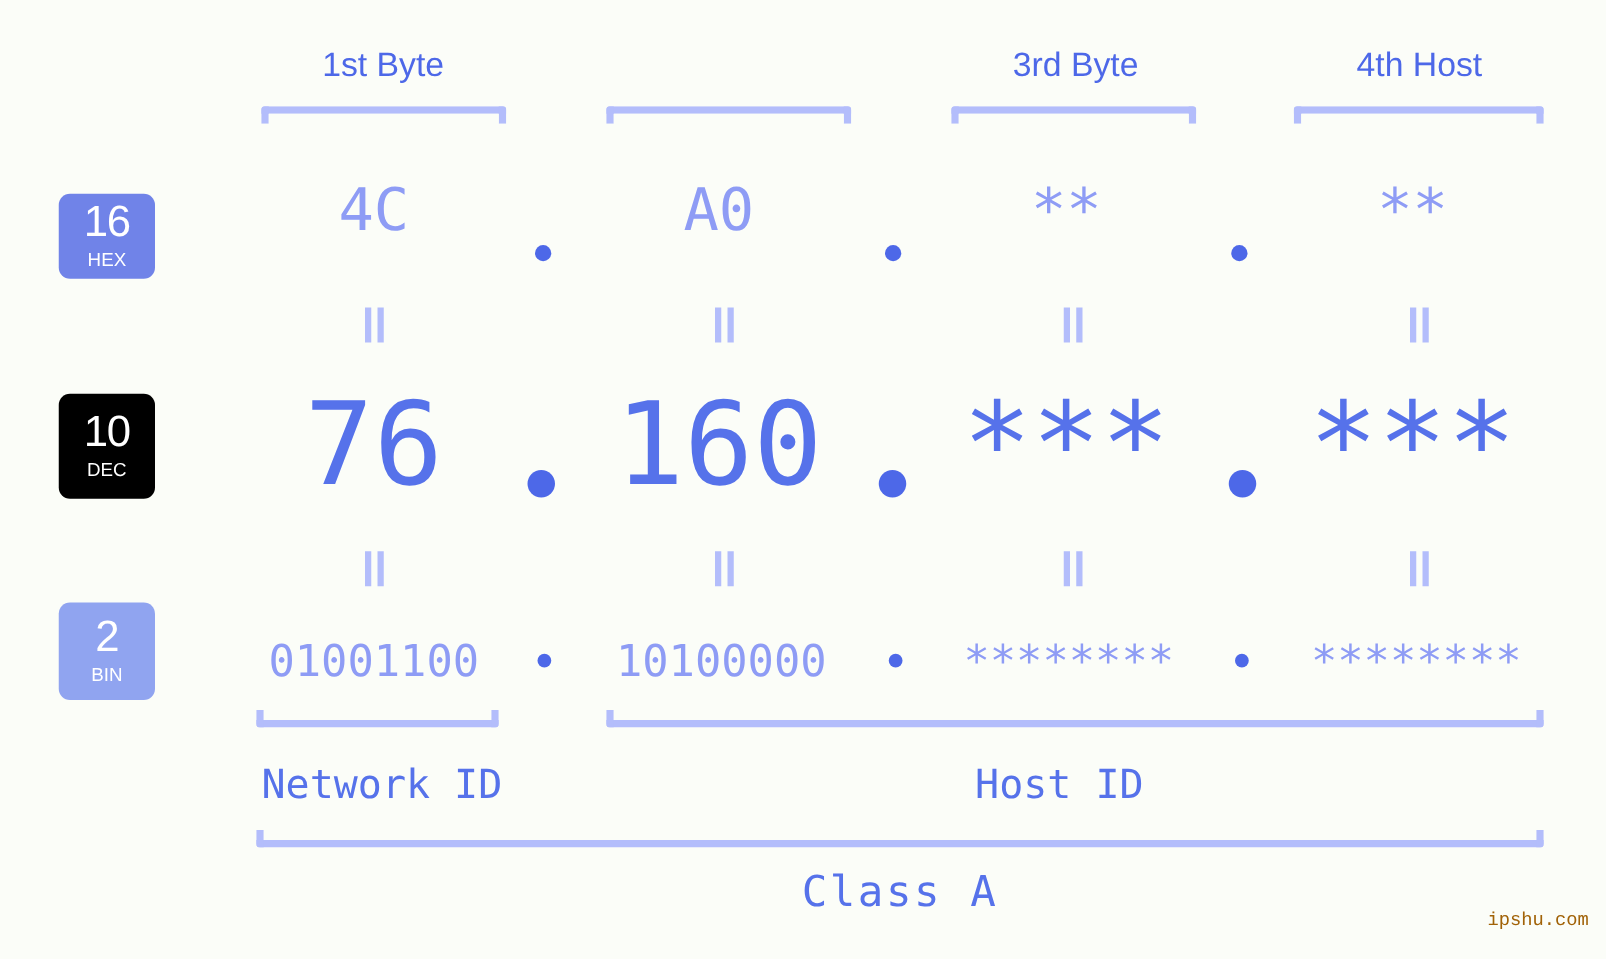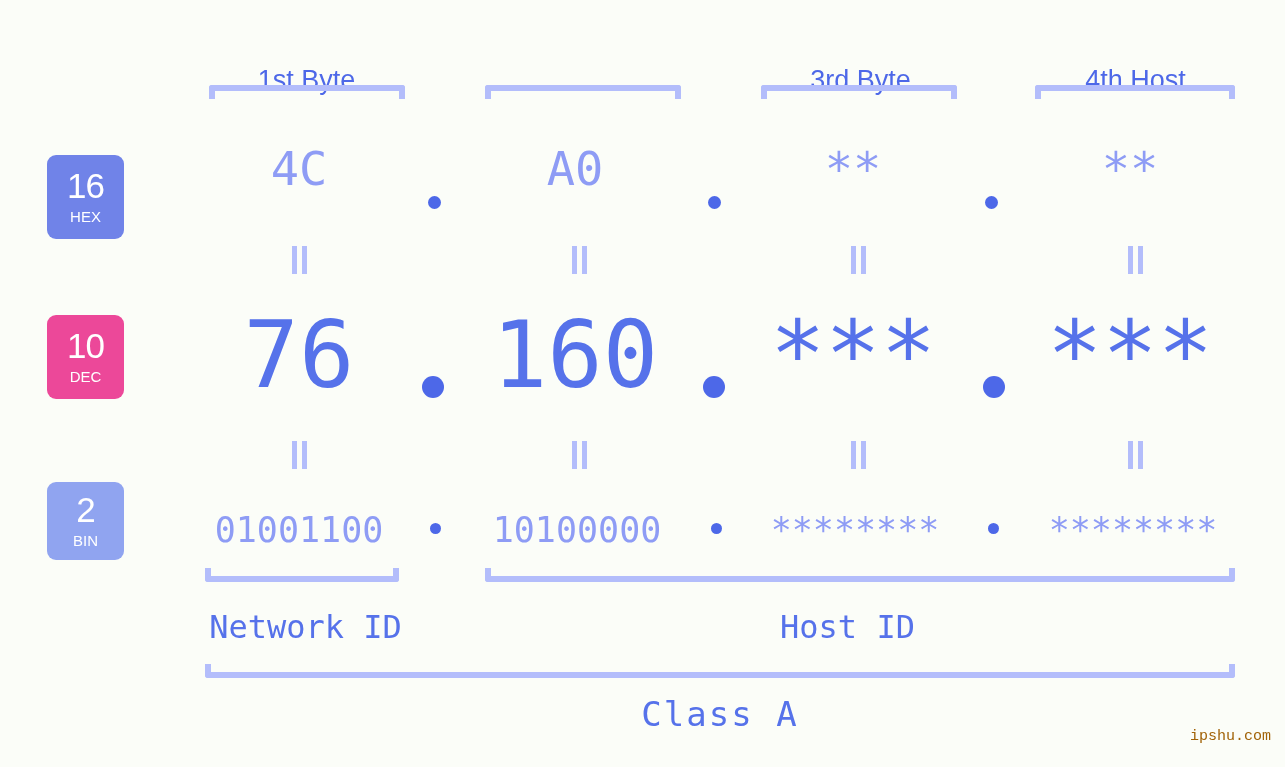--- a/index.html
+++ b/index.html
@@ -28,21 +28,20 @@
     position: absolute;
     top: 33px;
     height: 38px;
     line-height: 38px;
     text-align: center;
     font-family: "Liberation Sans", sans-serif;
     font-size: 27px;
     color: #4d68e8;
     letter-spacing: 0px;
     white-space: nowrap;
-    margin-top: 28px;
   }
 
   
   
   .bracket-down {
     position: absolute;
     border-top: 6px solid #b3bdfb;
     border-left: 6px solid #b3bdfb;
     border-right: 6px solid #b3bdfb;
     border-bottom: none;
@@ -84,21 +83,21 @@
     font-weight: 400;
     line-height: 38px;
     letter-spacing: -1px;
   }
   .base-badge .lbl {
     font-size: 15px;
     font-weight: 400;
     line-height: 23px;
     letter-spacing: 0px;
   }
-  #badge-hex { top: 155px; height: 84px; background: #7083e8; }
+  #badge-hex { top: 155px; height: 68px; background: #7083e8; }
   #badge-dec { top: 315px; height: 84px; background: #808ff0; }
   #badge-bin { top: 482px; height: 78px; background: #90a4f0; }
 
   
   .value {
     position: absolute;
     text-align: center;
     font-family: "DejaVu Sans Mono", monospace;
     white-space: pre;
   }
@@ -214,21 +213,21 @@
   <div class="bracket-down" style="left:209px; top:85px; width:196px;"></div>
   <div class="bracket-down" style="left:485px; top:85px; width:196px;"></div>
   <div class="bracket-down" style="left:761px; top:85px; width:196px;"></div>
   <div class="bracket-down" style="left:1035px; top:85px; width:200px;"></div>
 
   <div class="base-badge" id="badge-hex" style="background: rgb(112, 131, 232);">
     <span class="num">16</span>
     <span class="lbl">HEX</span>
   </div>
 
-  <div class="base-badge" id="badge-dec" style="background: #ec4899;">
+  <div class="base-badge" id="badge-dec" style="background: #000000;">
     <span class="num">10</span>
     <span class="lbl">DEC</span>
   </div>
 
   <div class="base-badge" id="badge-bin" style="background: rgb(144, 164, 240);">
     <span class="num">2</span>
     <span class="lbl">BIN</span>
   </div>
 
   <div class="row-hex">

